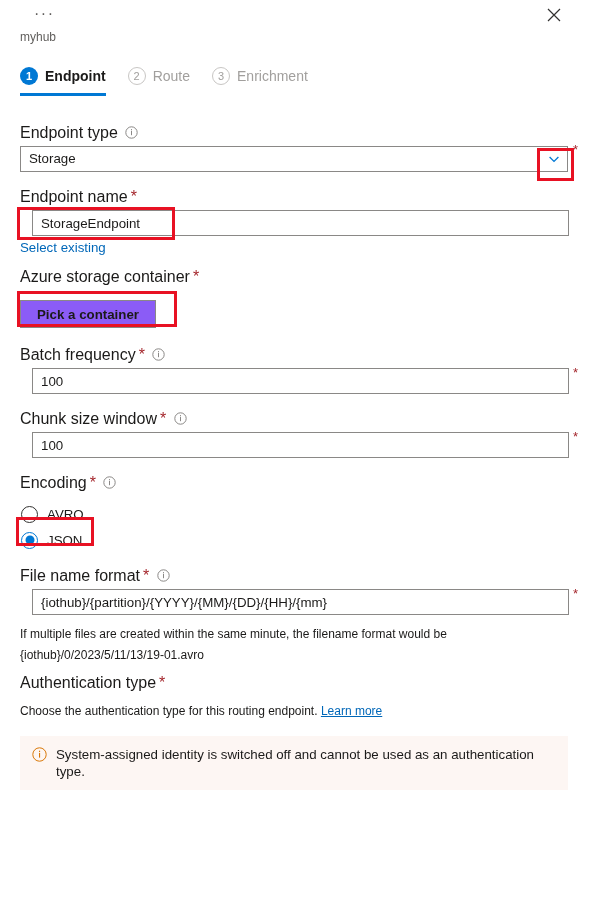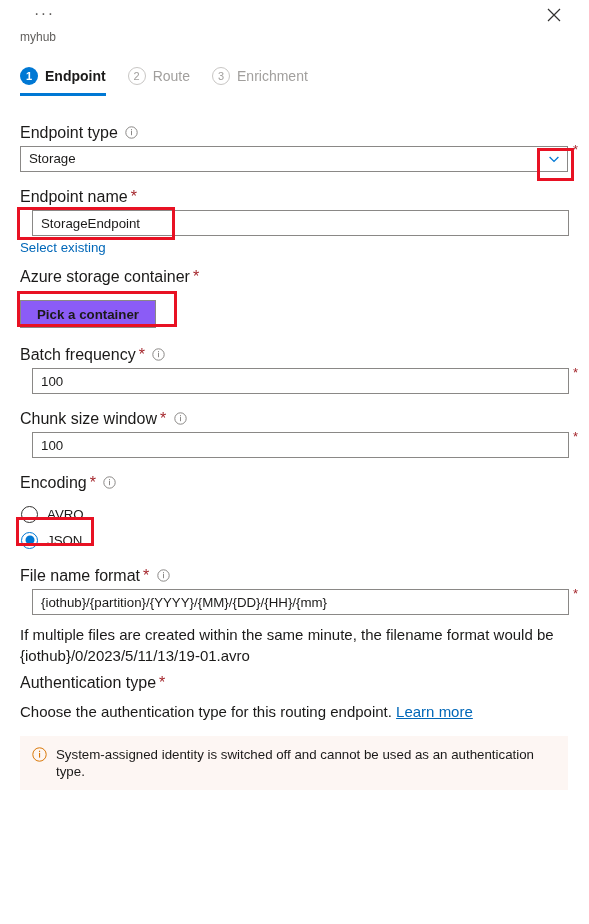--- a/index.html
+++ b/index.html
@@ -239,21 +239,21 @@
     width: 9px; height: 9px;
     border-radius: 50%;
     background: #0078d4;
   }
   .radio-item.disabled { cursor: default; }
   .radio-item.disabled .radio-mark { border-color: #e1dfdd; }
   .radio-item.disabled .radio-label { color: #bebbb8; }
   .radio-label { font-size: 13.3px; color: #1b1a19; line-height: 17px; }
 
   .help-text {
-    font-size: 15px;
+    font-size: 12px;
     line-height: 21px;
     color: #1b1a19;
     margin-top: 9px;
     max-width: 548px;
   }
 
   
   .banner {
     display: flex;
     align-items: flex-start;

